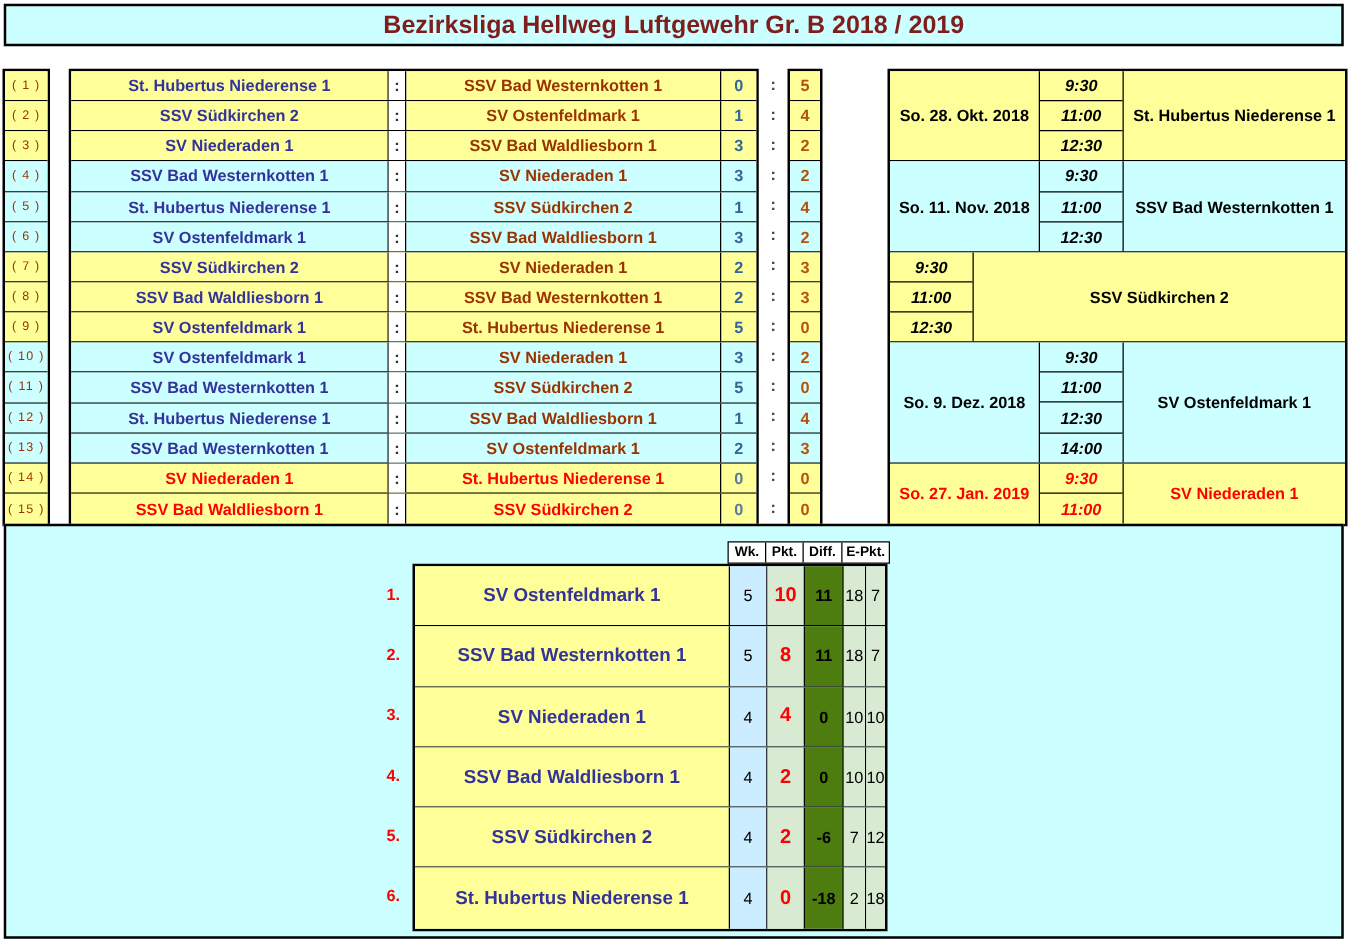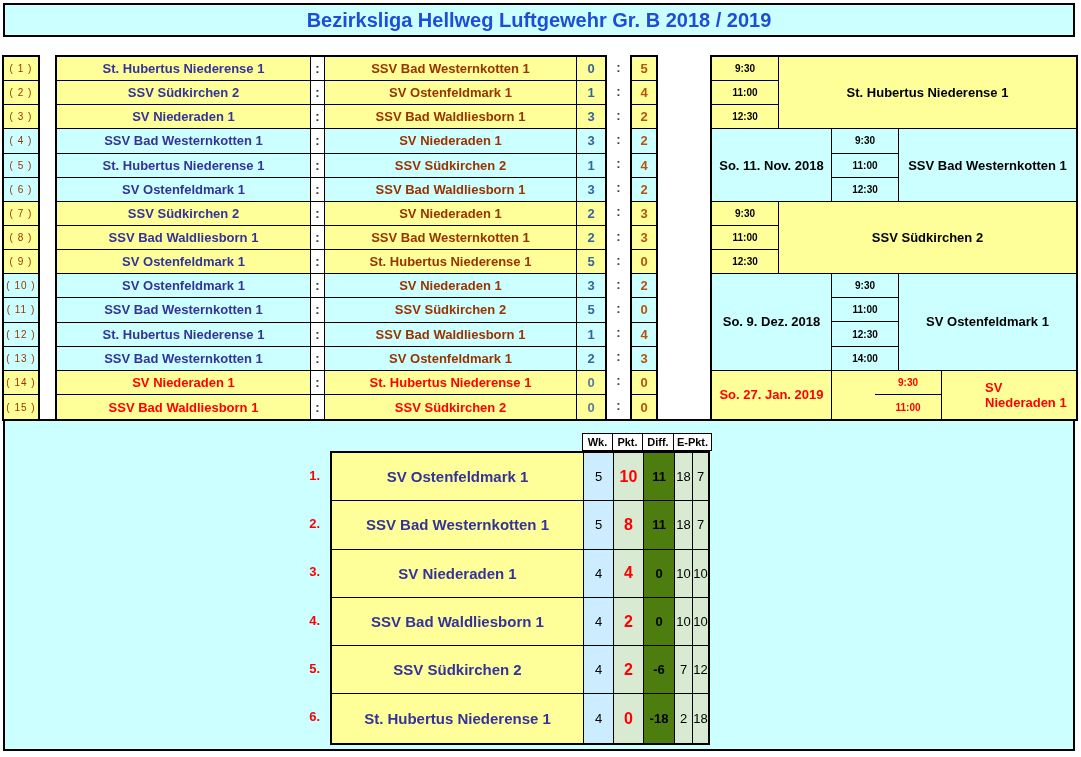--- a/index.html
+++ b/index.html
@@ -8,21 +8,21 @@
     font-family:"Liberation Sans", sans-serif;
     -webkit-font-smoothing:antialiased;
   }
   *{box-sizing:border-box;}
 
   
   .title-bar{
     position:absolute;left:3px;top:3px;width:1072px;height:34px;
     background:#CCFFFF;border:2px solid #000;
     display:flex;align-items:center;justify-content:center;
-    font-size:20px;font-weight:bold;color:#1d4ed8;
+    font-size:20px;font-weight:bold;color:#7f1d1d;
   }
 
   
   .t-yellow{background:#FFFF99;}
   .t-cyan{background:#CCFFFF;}
 
   
   #num-col{position:absolute;left:2px;top:55px;width:38px;border:2px solid #000;}
   #num-col .cell{
     height:24.15px;border-bottom:1px solid #000;
@@ -54,26 +54,26 @@
   
   #ascore-col{position:absolute;left:630px;top:55px;width:28px;border:2px solid #000;}
   #ascore-col .cell{height:24.15px;border-bottom:1px solid #000;
                     display:flex;align-items:center;justify-content:center;
                     font-size:13px;font-weight:bold;color:#B45309;}
   #ascore-col .cell:last-child{border-bottom:none;}
 
   
   #schedule{position:absolute;left:710px;top:55px;width:368px;border:2px solid #000;}
   .grp{display:flex;border-bottom:1px solid #000;}
-  .grp:last-child{border-bottom:none;gap:43px;}
+  .grp:last-child{border-bottom:none;}
   .g-date{width:120px;border-right:1px solid #000;display:flex;align-items:center;justify-content:center;
           font-size:13px;font-weight:bold;color:#000;}
   .g-times{width:67px;border-right:1px solid #000;display:flex;flex-direction:column;}
   .g-time{flex:1;border-bottom:1px solid #000;display:flex;align-items:center;justify-content:center;
-          font-size:10px;font-weight:bold;color:#000;}
+          font-size:13px;font-weight:bold;color:#000;font-style:italic;}
   .g-time:last-child{border-bottom:none;}
   .g-host{flex:1;display:flex;align-items:center;justify-content:center;
           font-size:13px;font-weight:bold;color:#000;}
   .grp.future .g-date,.grp.future .g-time,.grp.future .g-host{color:#FF0000;}
   .h3{height:72.4px;} .h4{height:96.55px;} .h2{height:48.3px;}
 
   
   #bottom-panel{position:absolute;left:3px;top:419px;width:1072px;height:332px;
                 background:#CCFFFF;border:2px solid #000;}
 
@@ -257,20 +257,21 @@
   <div class="cell t-cyan">2</div>
   <div class="cell t-cyan">0</div>
   <div class="cell t-cyan">4</div>
   <div class="cell t-cyan">3</div>
   <div class="cell t-yellow">0</div>
   <div class="cell t-yellow">0</div>
 </div>
 
 <div id="schedule">
   <div class="grp h3 t-yellow">
+    <div class="g-date">So. 28. Okt. 2018</div>
     <div class="g-times">
       <div class="g-time">9:30</div>
       <div class="g-time">11:00</div>
       <div class="g-time">12:30</div>
     </div>
     <div class="g-host">St. Hubertus Niederense 1</div>
   </div>
   <div class="grp h3 t-cyan">
     <div class="g-date">So. 11. Nov. 2018</div>
     <div class="g-times">

